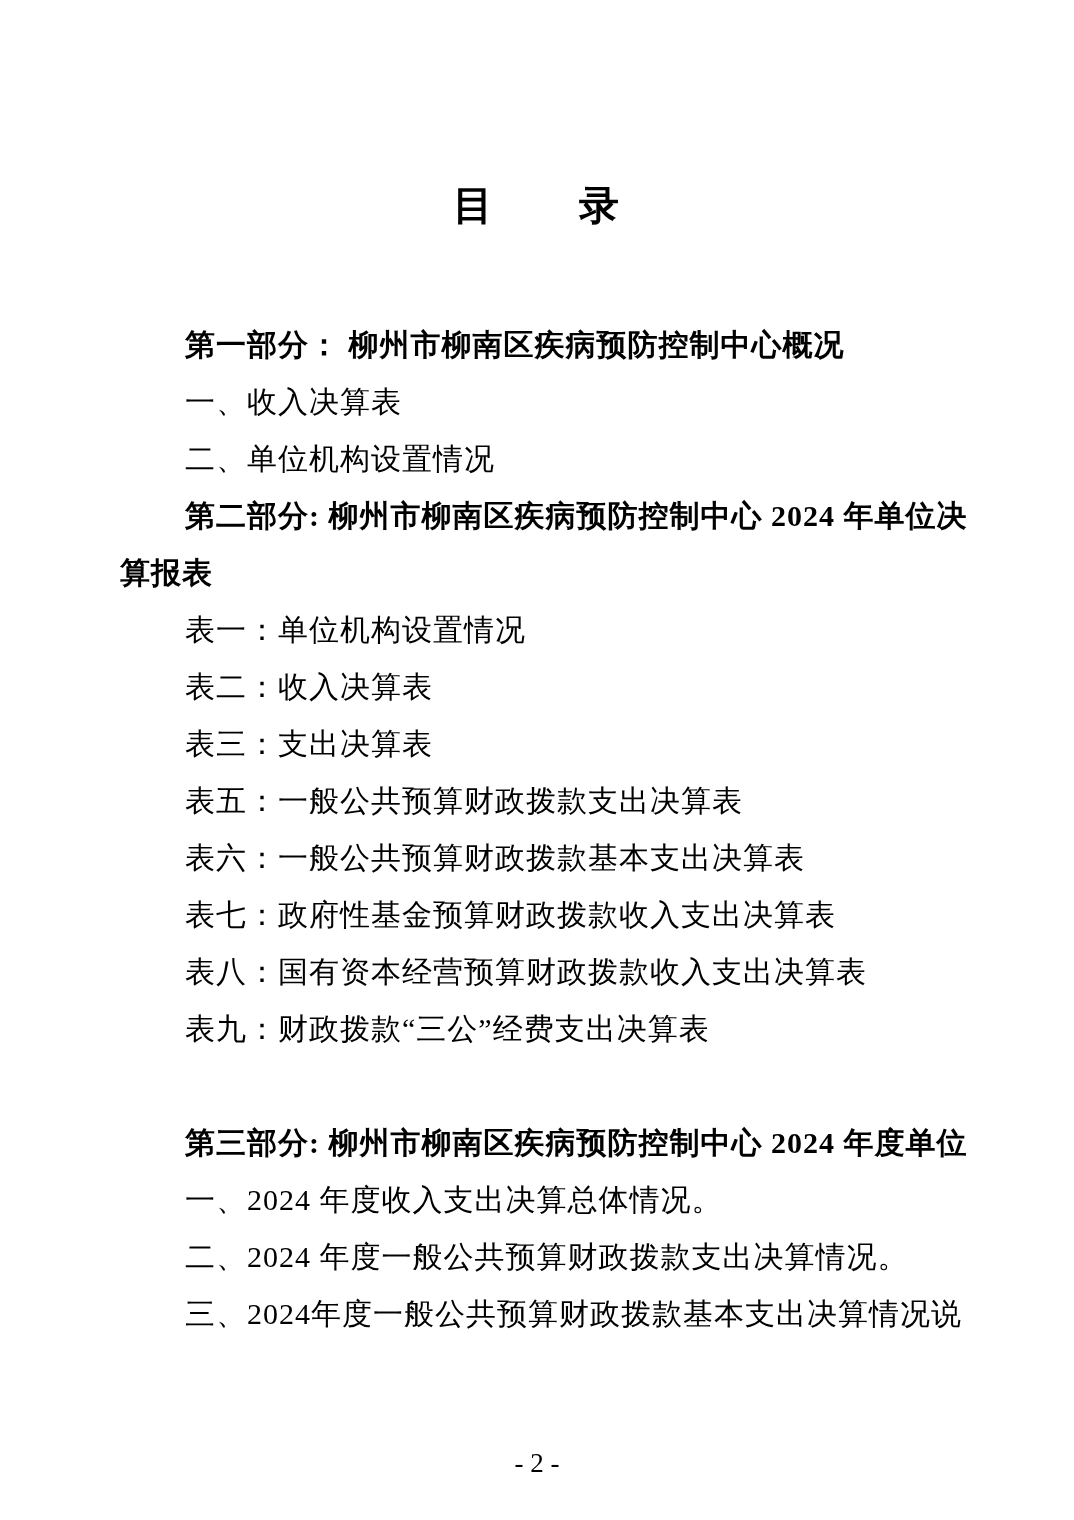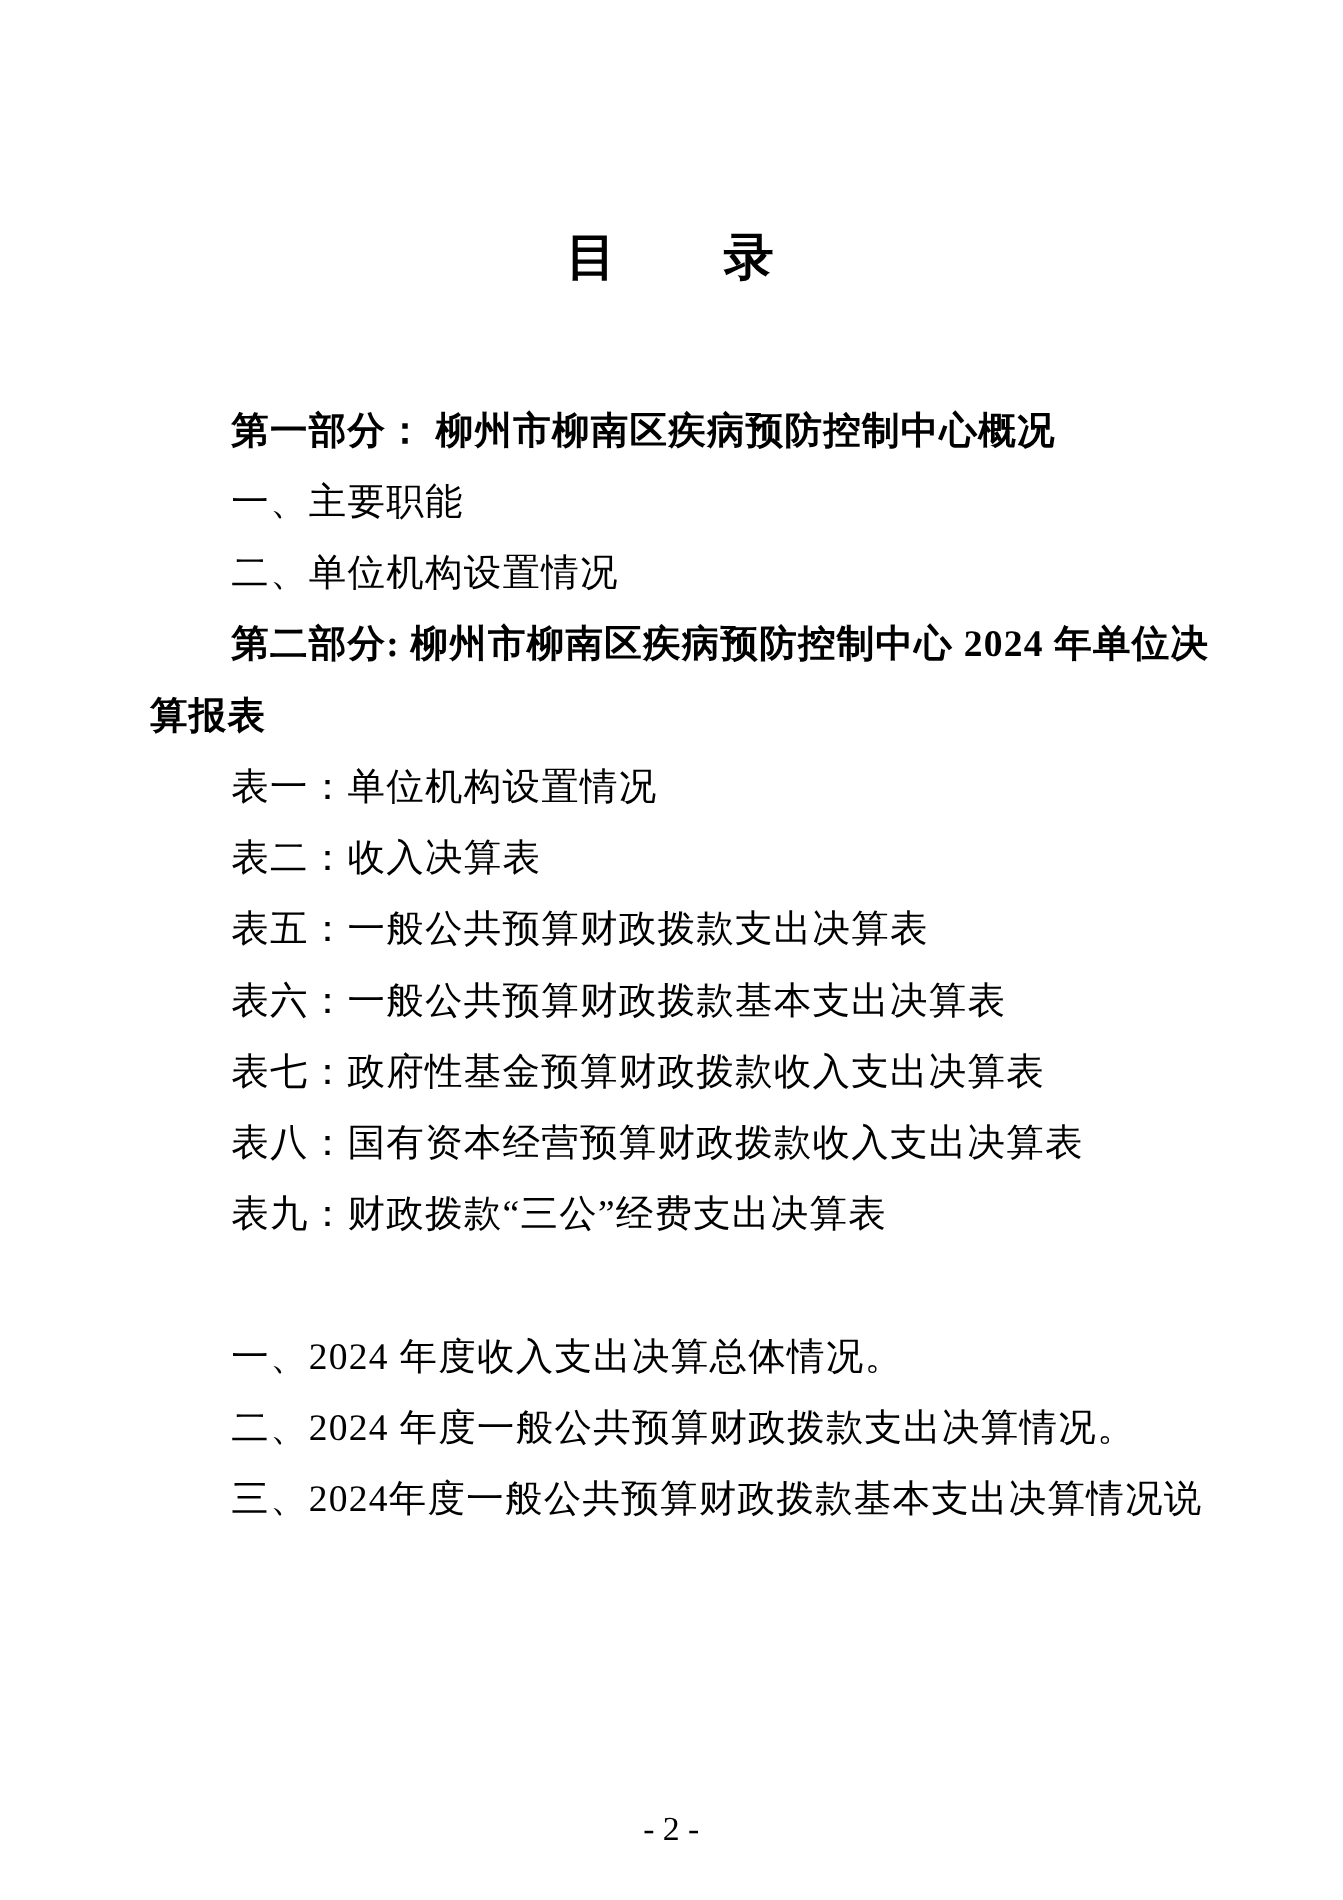--- a/index.html
+++ b/index.html
@@ -62,31 +62,33 @@
   }
 </style>
 </head>
 <body>
 
 <div class="page">
   <div class="doc-title">目　　录</div>
 
   <div class="toc">
       <div class="toc-line indent bold">第一部分： 柳州市柳南区疾病预防控制中心概况</div>
-      <div class="toc-line indent">一、主要职能</div>
+      <div class="toc-line indent">一、收入决算表</div>
       <div class="toc-line indent">二、单位机构设置情况</div>
       <div class="toc-line indent bold">第二部分: 柳州市柳南区疾病预防控制中心 2024 年单位决</div>
       <div class="toc-line bold">算报表</div>
       <div class="toc-line indent">表一：单位机构设置情况</div>
       <div class="toc-line indent">表二：收入决算表</div>
+      <div class="toc-line indent">表三：支出决算表</div>
       <div class="toc-line indent">表五：一般公共预算财政拨款支出决算表</div>
       <div class="toc-line indent">表六：一般公共预算财政拨款基本支出决算表</div>
       <div class="toc-line indent">表七：政府性基金预算财政拨款收入支出决算表</div>
       <div class="toc-line indent">表八：国有资本经营预算财政拨款收入支出决算表</div>
       <div class="toc-line indent">表九：财政拨款“三公”经费支出决算表</div>
       <div class="toc-line spacer"></div>
+      <div class="toc-line indent bold">第三部分: 柳州市柳南区疾病预防控制中心 2024 年度单位</div>
       <div class="toc-line indent">一、2024 年度收入支出决算总体情况。</div>
       <div class="toc-line indent">二、2024 年度一般公共预算财政拨款支出决算情况。</div>
       <div class="toc-line indent">三、2024年度一般公共预算财政拨款基本支出决算情况说</div>
     </div>
 
   <div class="page-footer">- 2 -</div>
 </div>
 
 </body></html>

